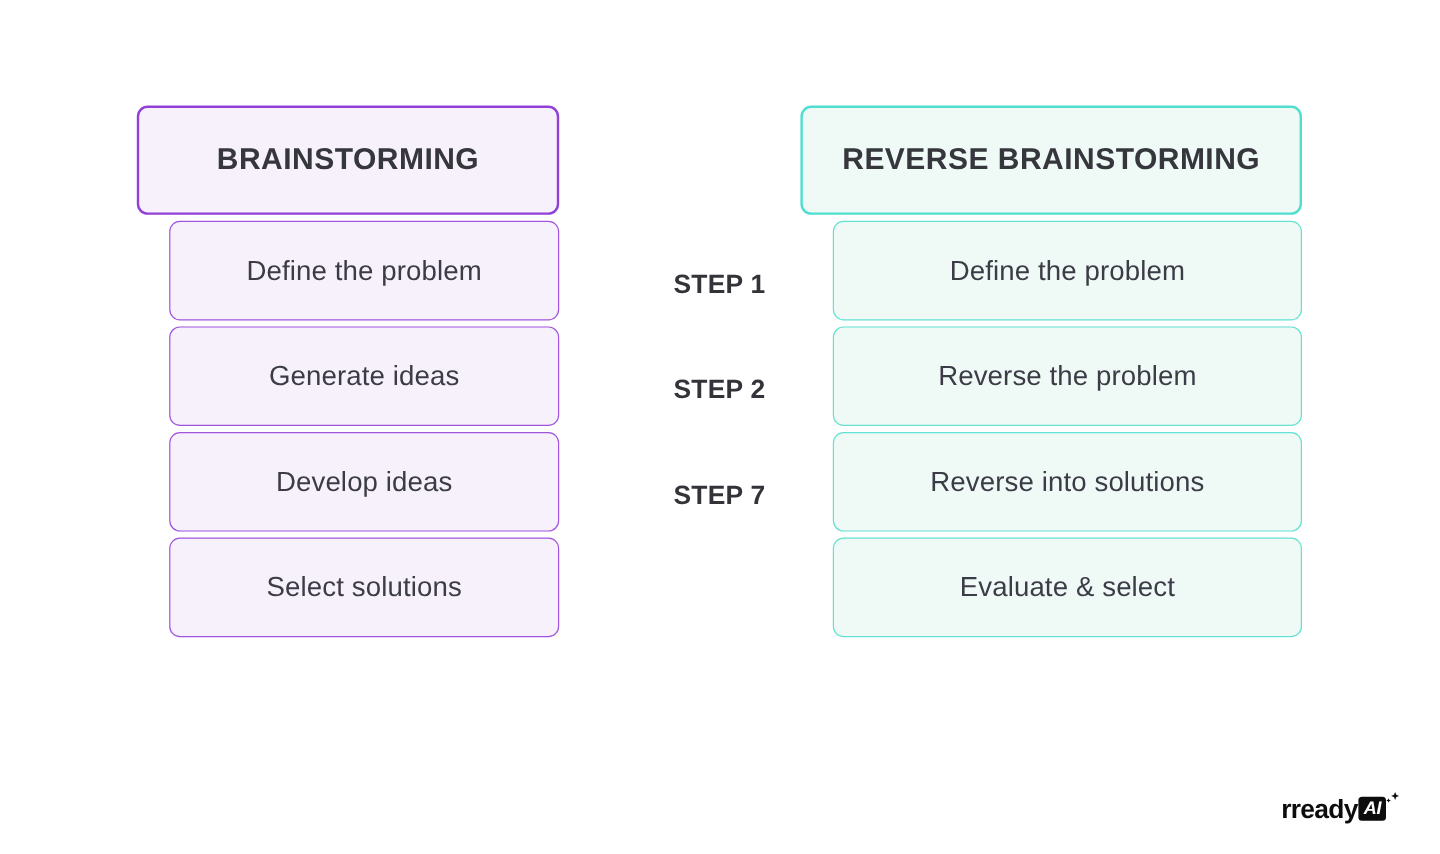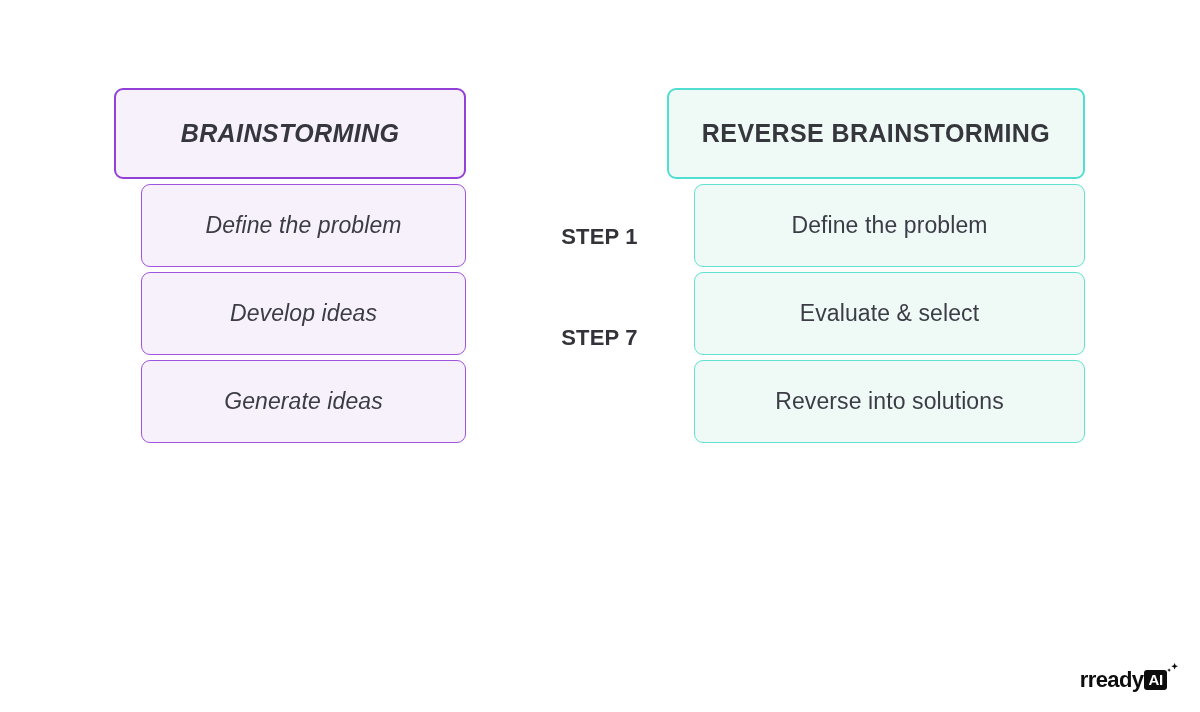--- a/index.html
+++ b/index.html
@@ -21,21 +21,21 @@
 
   
   .column {
     position: absolute;
     top: 88px;
     display: flex;
     flex-direction: column;
     gap: 5px;
   }
 
-  #col-left  { left: 114px;  width: 352px; font-style: italic; }
+  #col-left  { left: 114px;  width: 352px; }
   #col-right { left: 667px;  width: 418px; }
 
   .box {
     border-radius: 9px;
     display: flex;
     align-items: center;
     justify-content: center;
     text-align: center;
   }
 
@@ -77,42 +77,42 @@
   .theme-teal .step-box { border-color: #63e2d2; }
 
   
   #steps-column {
     position: absolute;
     top: 195px;
     left: 532px;
     width: 135px;
     display: flex;
     flex-direction: column;
-    gap: 18px;
+    gap: 5px;
   }
 
   .step-label {
     height: 83px;
     display: flex;
     align-items: center;
     justify-content: center;
     font-size: 22px;
     font-weight: bold;
     color: #333339;
     letter-spacing: 0.2px;
     white-space: nowrap;
   }
 
   
   #logo {
     position: absolute;
-    right: 20px;
+    right: 32px;
     bottom: 16px;
     display: flex;
-    align-items: center;
+    align-items: flex-start;
     height: 32px;
   }
 
   #logo-wordmark {
     font-size: 22px;
     font-weight: bold;
     color: #0d0d0d;
     letter-spacing: -0.6px;
     line-height: 1;
   }
@@ -120,52 +120,56 @@
   #logo-ai-badge {
     background: #0d0d0d;
     color: #ffffff;
     font-size: 15px;
     font-weight: bold;
     border-radius: 3px;
     padding: 2px 4px 3px 4px;
     line-height: 1;
     letter-spacing: -0.2px;
     margin-left: 1px;
+    font-style: italic;
   }
 
   #logo-sparkle {
     position: relative;
     width: 14px;
     height: 26px;
     margin-left: -1px;
   }
   #logo-sparkle svg { position: absolute; top: -4px; left: 0; }
 </style>
 </head>
 <body>
 
 <div id="canvas">
 
   <div id="col-left" class="column theme-purple">
     <div class="box header-box">BRAINSTORMING</div>
     <div class="box step-box">Define the problem</div>
+    <div class="box step-box">Generate ideas</div>
     <div class="box step-box">Develop ideas</div>
-    <div class="box step-box">Generate ideas</div>
+    <div class="box step-box">Select solutions</div>
   </div>
 
   <div id="steps-column">
     <div class="step-label">STEP 1</div>
+    <div class="step-label">STEP 2</div>
     <div class="step-label">STEP 7</div>
   </div>
 
   <div id="col-right" class="column theme-teal">
     <div class="box header-box">REVERSE BRAINSTORMING</div>
     <div class="box step-box">Define the problem</div>
+    <div class="box step-box">Reverse the problem</div>
+    <div class="box step-box">Reverse into solutions</div>
     <div class="box step-box">Evaluate &amp; select</div>
-    <div class="box step-box">Reverse into solutions</div>
   </div>
 
   <div id="logo">
     <span id="logo-wordmark">rready</span>
     <span id="logo-ai-badge">AI</span>
     <span id="logo-sparkle">
       <svg width="14" height="16" viewBox="0 0 14 16">
         <path d="M8.6 0 L9.55 2.35 L11.9 3.3 L9.55 4.25 L8.6 6.6 L7.65 4.25 L5.3 3.3 L7.65 2.35 Z" fill="#0d0d0d"></path>
         <path d="M3.1 5.2 L3.65 6.55 L5.0 7.1 L3.65 7.65 L3.1 9.0 L2.55 7.65 L1.2 7.1 L2.55 6.55 Z" fill="#0d0d0d"></path>
       </svg>

